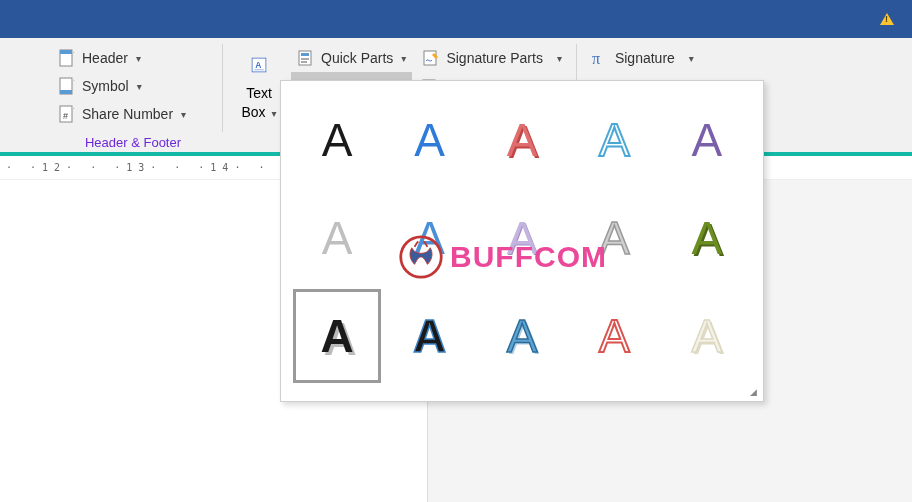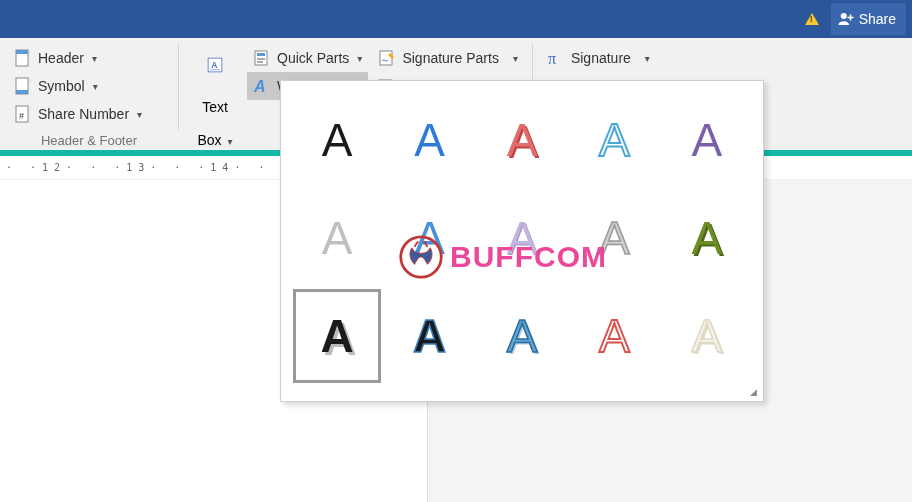--- a/index.html
+++ b/index.html
@@ -2,29 +2,29 @@
 <html><head>
 <meta charset="utf-8">
 <style>
   * { box-sizing: border-box; margin: 0; padding: 0; }
   body { font-family: "Segoe UI", Arial, sans-serif; font-size: 14px; background: #fff; overflow: hidden; width: 912px; height: 502px; position: relative; }
   .titlebar { height: 38px; background: #2b579a; display: flex; justify-content: flex-end; align-items: center; padding-right: 6px; }
   .warning-icon { width: 0; height: 0; border-left: 7px solid transparent; border-right: 7px solid transparent; border-bottom: 12px solid #f9c430; position: relative; margin-right: 12px; }
   .warning-icon::after { content: "!"; position: absolute; top: 1px; left: -2px; font-size: 9px; font-weight: bold; color: #5a4300; }
   .share-btn { background: #3a67ab; color: #fff; height: 32px; padding: 0 10px 0 6px; display: flex; align-items: center; gap: 4px; cursor: pointer; }
   .share-btn svg { width: 18px; height: 18px; fill: #fff; }
-  .ribbon-band { background: #f1f1f1; border-bottom: 6px solid #14b8a6; display: flex; align-items: stretch; height: 118px; position: relative; }
+  .ribbon-band { background: #f1f1f1; border-bottom: 4px solid #14b8a6; display: flex; align-items: stretch; height: 118px; position: relative; padding-left: 44px; }
   .group { padding: 6px 8px 0 8px; position: relative; }
   .group-sep { width: 1px; background: #d4d4d4; margin: 6px 0 20px 0; }
-  .group-label { position: absolute; bottom: 2px; left: 0; right: 0; text-align: center; font-size: 13px; color: #737373; }
+  .group-label { position: absolute; bottom: 2px; left: 0; right: 0; text-align: center; font-size: 13px; color: #6d28d9; }
   .btn { display: flex; align-items: center; gap: 6px; padding: 4px 6px; height: 28px; color: #333; cursor: pointer; white-space: nowrap; }
   .btn.active { background: #c8c8c8; }
   .dd-caret { font-size: 10px; color: #555; margin-left: 2px; }
   .textbox-btn { display: flex; flex-direction: column; align-items: center; padding: 4px 6px 0 6px; cursor: pointer; line-height: 1.1; }
-  .textbox-btn .lbl { margin-top: 18px; text-align: center; }
+  .textbox-btn .lbl { margin-top: 4px; text-align: center; }
   .icon { width: 18px; height: 18px; display: inline-flex; align-items: center; justify-content: center; flex-shrink: 0; }
   .icon svg { width: 18px; height: 18px; }
   .col { display: flex; flex-direction: column; }
   .ruler { background: #fff; border-bottom: 1px solid #eee; height: 24px; position: relative; font-size: 10px; color: #666; padding-left: 6px; display: flex; align-items: center; }
   .doc-area { background: #f4f4f4; height: 322px; position: relative; }
   .page { position: absolute; top: 0; left: 0; width: 428px; height: 322px; background: #fff; border-right: 1px solid #ddd; }
   .gallery { position: absolute; top: 80px; left: 280px; width: 484px; height: 322px; background: #fff; border: 1px solid #cfcfcf; box-shadow: 3px 3px 6px rgba(0,0,0,0.15); z-index: 50; padding: 12px; }
   .gallery-grid { display: grid; grid-template-columns: repeat(5, 1fr); grid-template-rows: repeat(3, 1fr); gap: 4px; width: 100%; height: 290px; }
   .wordart-cell { display: flex; align-items: center; justify-content: center; cursor: pointer; position: relative; }
   .wordart-cell.selected { border: 3px solid #9a9a9a; }
@@ -32,28 +32,20 @@
   .gallery-resize { position: absolute; bottom: 4px; right: 6px; font-size: 9px; color: #888; }
   .watermark { position: absolute; top: 234px; left: 398px; z-index: 60; display: flex; align-items: center; gap: 6px; pointer-events: none; }
   .watermark .wm-text { font-family: "Arial Black", Arial, sans-serif; font-size: 30px; font-weight: 900; color: #ec4899; letter-spacing: 1px; }
   .watermark svg { width: 46px; height: 46px; }
 </style>
 </head>
 <body>
 
 <div class="titlebar">
   <div class="warning-icon"></div>
-  <div class="share-btn">
-    <svg viewBox="0 0 24 24">
-        <circle cx="9" cy="8" r="4"></circle>
-        <path d="M2 20c0-3 3-5 7-5s7 2 7 5"></path>
-        <path d="M18 6v8M14 10h8" stroke="#fff" stroke-width="2" fill="none"></path>
-      </svg>
-    <span>Share</span>
-  </div>
 </div>
 
 <div class="ribbon-band">
 
   <div class="group" style="width:178px;">
     <div class="col">
       <div class="btn">
         <span class="icon">
             <svg viewBox="0 0 18 18">
               <rect x="2" y="1" width="12" height="16" fill="#fff" stroke="#888"></rect>

